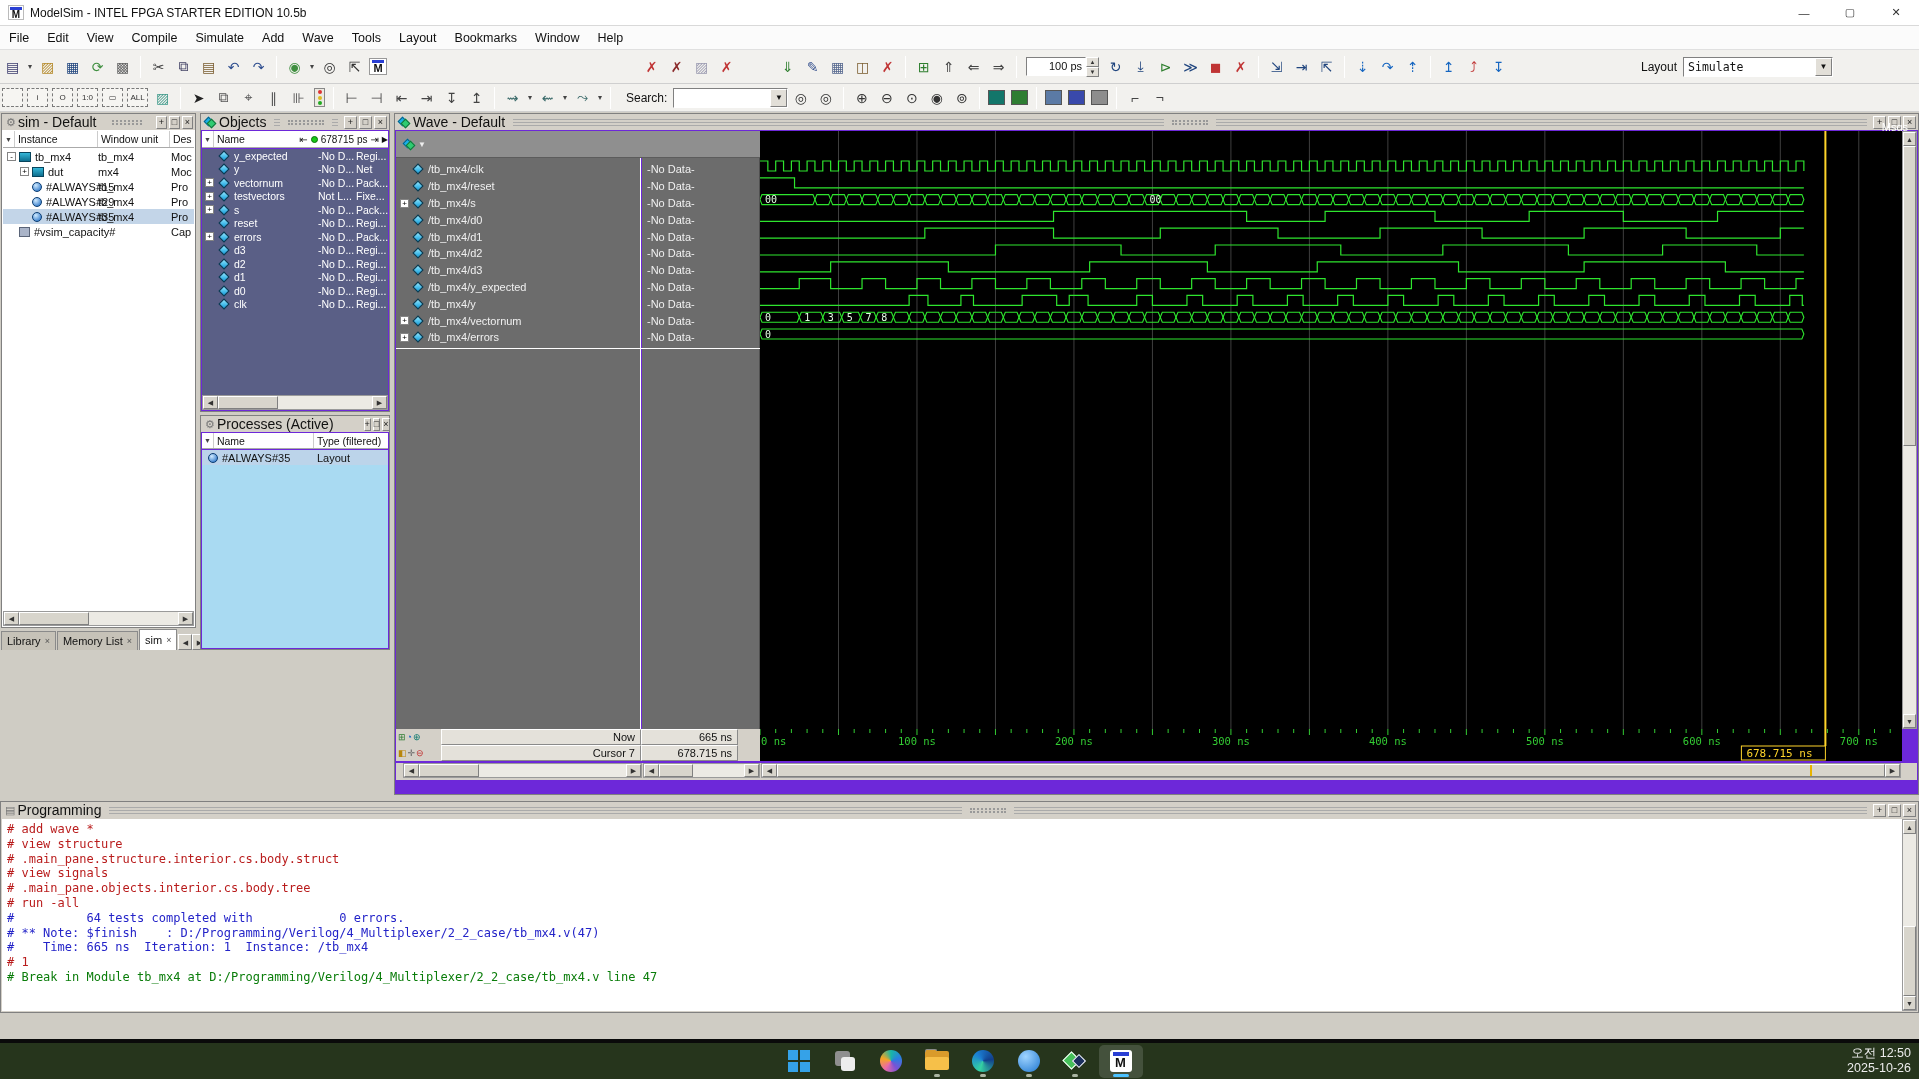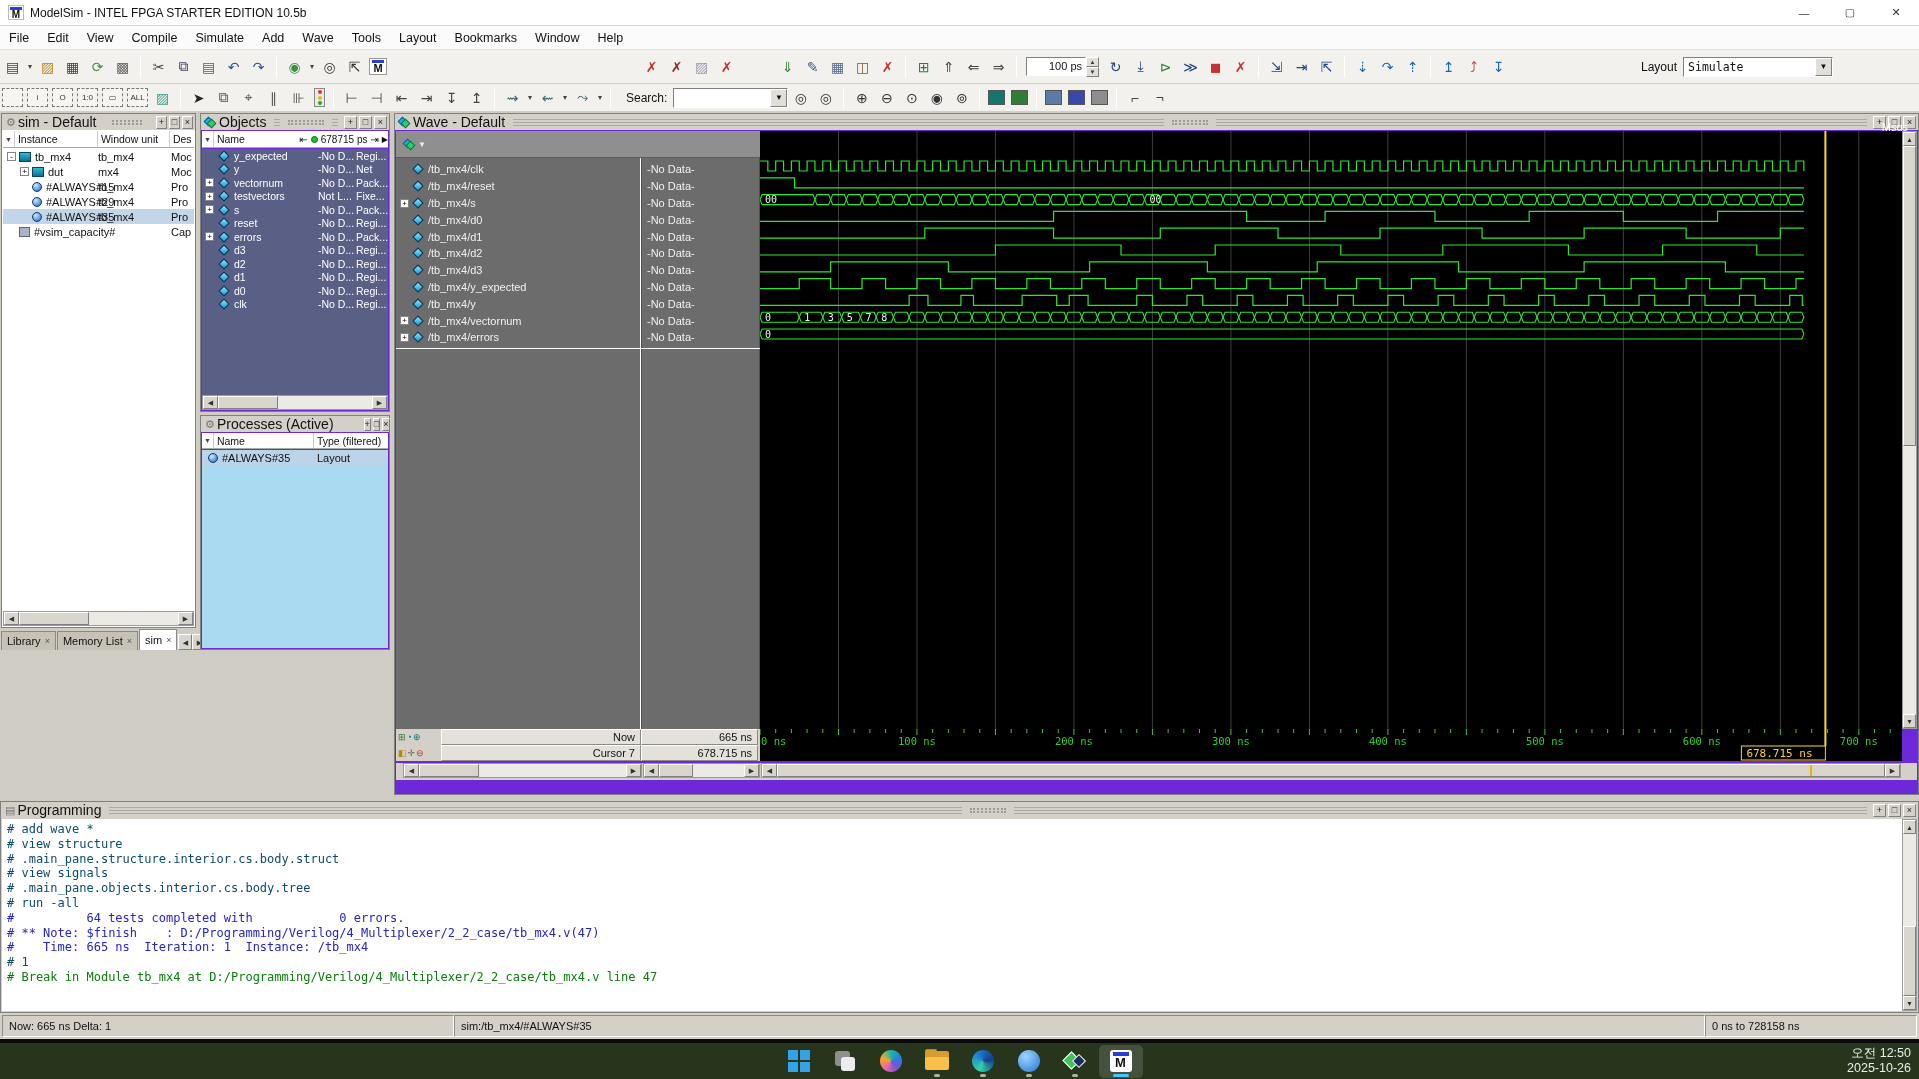--- a/index.html
+++ b/index.html
@@ -113,31 +113,31 @@
   .wname-row{position:relative;height:16.8px;display:flex;align-items:center;color:#f0f0f0;font-size:11px;white-space:nowrap;}
   .wname-exp{width:9px;height:9px;background:#fff;border:1px solid #848484;font-size:8px;line-height:7px;text-align:center;color:#000;position:absolute;left:4px;top:4px;}
   .wval-row{height:16.8px;display:flex;align-items:center;color:#f0f0f0;font-size:11px;padding-left:5px;}
   #insert-line{position:absolute;left:1px;width:364px;height:1px;background:#fff;}
   #wave-black{position:absolute;left:365px;top:17px;right:16px;bottom:65px;background:#000;overflow:hidden;}
   #wave-bottom{position:absolute;left:1px;bottom:33px;width:364px;height:32px;background:#d4d0c8;}
   .time-row{position:absolute;left:0;width:364px;height:16px;display:flex;}
   .time-icons{width:45px;display:flex;align-items:center;justify-content:flex-start;padding-left:2px;}
   .time-icons span{font-size:9px;margin-right:1px;}
   .time-label{width:200px;height:16px;background:#e4e1da;border:1px solid;border-color:#fff #8a8a8a #8a8a8a #fff;text-align:right;padding:1px 5px;font-size:11px;}
-  .time-value{width:117px;height:16px;background:#e4e1da;border:1px solid;border-color:#fff #8a8a8a #8a8a8a #fff;text-align:right;padding:1px 5px;font-size:11px;}
+  .time-value{width:97px;height:16px;background:#e4e1da;border:1px solid;border-color:#fff #8a8a8a #8a8a8a #fff;text-align:right;padding:1px 5px;font-size:11px;}
   #wave-ruler{position:absolute;left:365px;bottom:33px;right:16px;height:32px;background:#000;}
   #wave-scrollrow{position:absolute;left:1px;bottom:14px;right:1px;height:17px;background:#d4d0c8;}
   #wave-vsb{position:absolute;right:1px;top:17px;width:15px;bottom:65px;}
   .corner{position:absolute;background:#d4d0c8;}
 
   
   #transcript{left:0;top:801px;width:1919px;height:212px;background:#d4d0c8;border:1px solid #808080;}
   #tr-body{position:absolute;left:1px;right:16px;top:17px;bottom:1px;background:#fff;overflow:hidden;
            font-family:"DejaVu Sans Mono",monospace;font-size:12px;line-height:14.8px;padding:3px 0 0 5px;white-space:pre;}
-  .t-cmd{color:#0c4a6e;}
+  .t-cmd{color:#b91c1c;}
   .t-info{color:#2424c8;}
   .t-ok{color:#0a7d0a;}
   #tr-vsb{position:absolute;right:1px;top:17px;width:15px;bottom:1px;}
 
   
   #statusbar{left:0;top:1013px;width:1919px;height:26px;background:#d4d0c8;display:flex;align-items:stretch;padding:2px;}
   .status-cell{border:1px solid;border-color:#8a8a8a #fff #fff #8a8a8a;display:flex;align-items:center;padding:0 6px;font-size:11px;white-space:nowrap;overflow:hidden;}
 
   
   #desktop-gap{left:0;top:1039px;width:1919px;height:4px;background:#0a0a0a;}
@@ -994,25 +994,20 @@
     <div id="tr-body"><div class="t-cmd"># add wave *</div><div class="t-cmd"># view structure</div><div class="t-cmd"># .main_pane.structure.interior.cs.body.struct</div><div class="t-cmd"># view signals</div><div class="t-cmd"># .main_pane.objects.interior.cs.body.tree</div><div class="t-cmd"># run -all</div><div class="t-info">#          64 tests completed with            0 errors.</div><div class="t-info"># ** Note: $finish    : D:/Programming/Verilog/4_Multiplexer/2_2_case/tb_mx4.v(47)</div><div class="t-info">#    Time: 665 ns  Iteration: 1  Instance: /tb_mx4</div><div class="t-cmd"># 1</div><div class="t-ok"># Break in Module tb_mx4 at D:/Programming/Verilog/4_Multiplexer/2_2_case/tb_mx4.v line 47</div><div class="t-cmd"> </div><div> </div></div>
     <div id="tr-vsb" class="vsb">
       <span class="sb-btn">▲</span>
       <span class="sb-track">
           <span class="sb-thumb" style="left:0;right:0;bottom:0;height:70px;"></span>
         </span>
       <span class="sb-btn">▼</span>
     </div>
   </div>
 
-  <div id="statusbar" class="abs">
-    <span class="status-cell" style="width:452px;">Now: 665 ns  Delta: 1</span>
-    <span class="status-cell" style="flex:1;">sim:/tb_mx4/#ALWAYS#35</span>
-    <span class="status-cell" style="width:212px;">0 ns to 728158 ns</span>
-  </div>
 
   <div id="desktop-gap" class="abs"></div>
 
   <div id="taskbar" class="abs" style="background: rgb(38, 53, 28);">
     <div id="taskbar-icons" style="display:flex;align-items:center;">
         <div class="tb-app">
           <span class="ic-start">
             <i></i>
             <i></i>
             <i></i>

